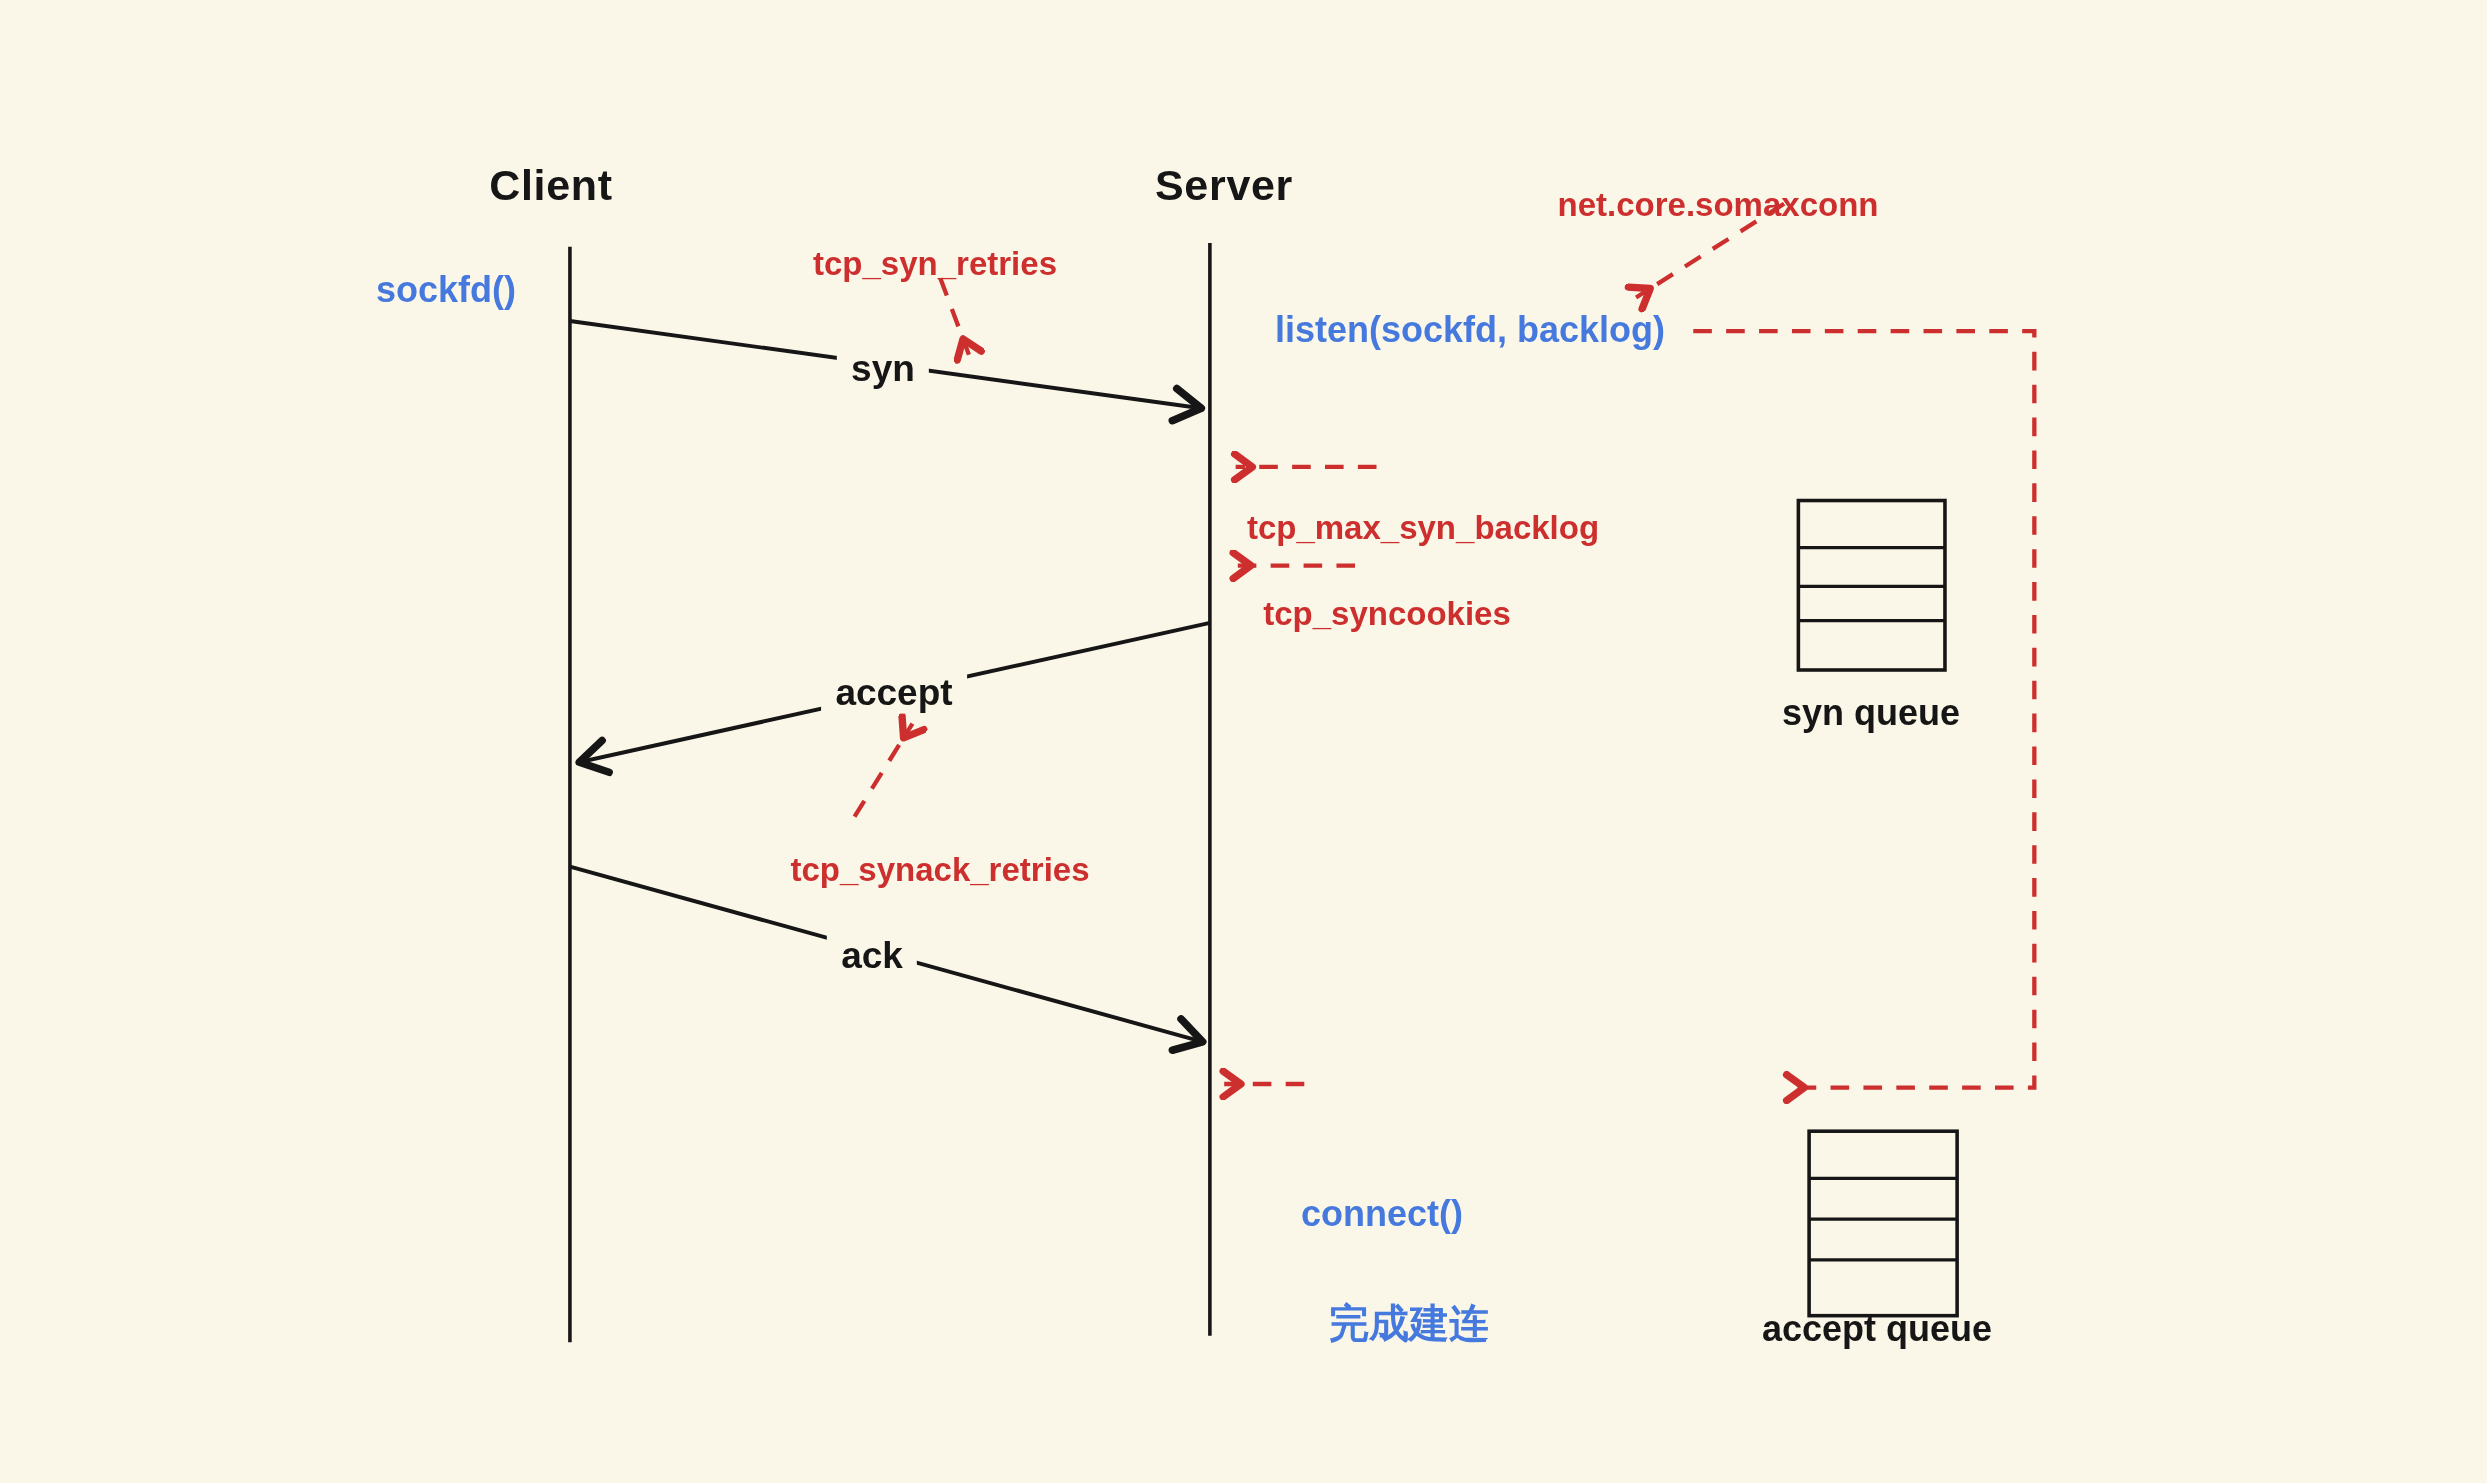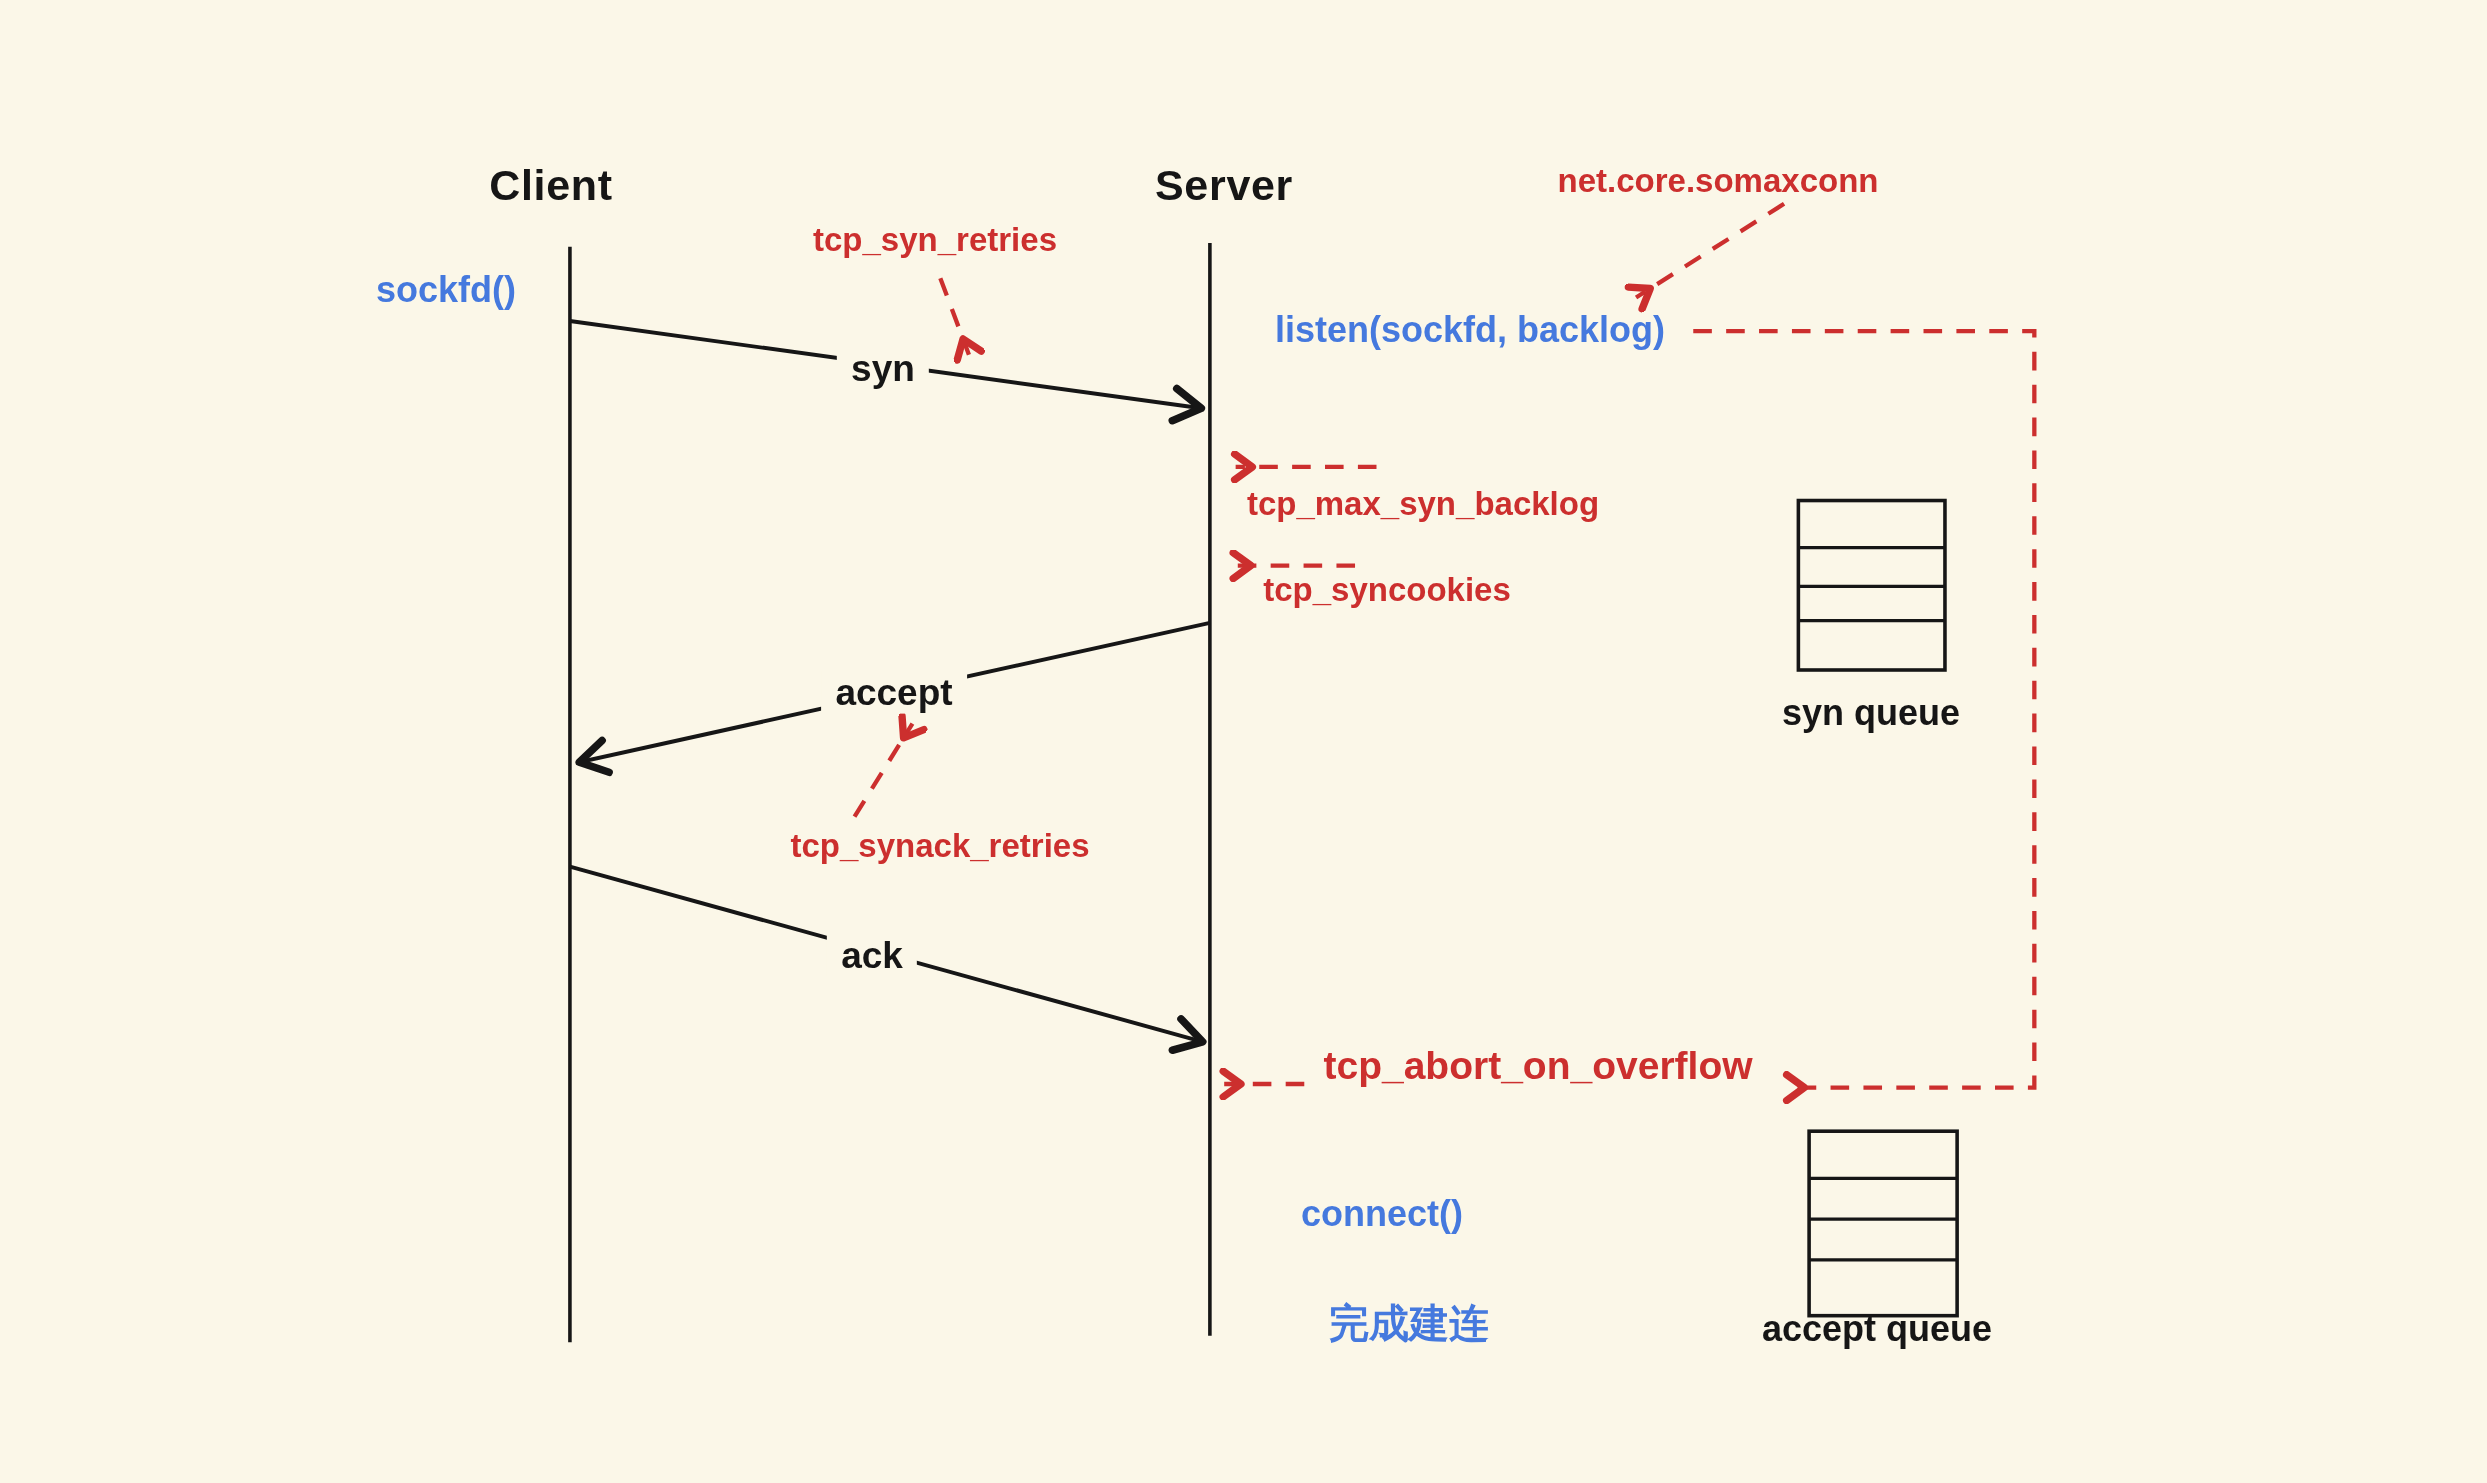--- a/index.html
+++ b/index.html
@@ -19,21 +19,21 @@
   .lbl{
     position:absolute;
     transform:translate(-50%,-50%);
     font-weight:bold;
     white-space:nowrap;
     color:var(--ink);
     line-height:1;
   }
   .title{font-size:43px;letter-spacing:0.7px;}
   .blue{color:var(--blue);font-size:36px;}
-  .red{color:var(--red);font-size:33px;}
+  .red{color:var(--red);font-size:33px;margin-top:24px;}
   .red.big{font-size:39px;}
   .msg{font-size:37px;background:var(--background);padding:2.9px 14.3px;}
   .queue-lbl{font-size:36px;text-align:right;}
   .cjk{font-size:40px;margin-left:20px;}
   .stroke-ink{stroke:var(--ink);}
   .stroke-red{stroke:var(--red);}
   .dashed{stroke-dasharray:26 20;}
 </style>
 </head>
 <body>
@@ -90,19 +90,18 @@
 
   <div class="lbl msg" style="left:883px;top:368px">syn</div>
   <div class="lbl msg" style="left:894px;top:692px">accept</div>
   <div class="lbl msg" style="left:872px;top:955px">ack</div>
 
   <div class="lbl red" style="left:935px;top:239px">tcp_syn_retries</div>
   <div class="lbl red" style="left:1718px;top:180px">net.core.somaxconn</div>
   <div class="lbl red" style="left:1423px;top:503px">tcp_max_syn_backlog</div>
   <div class="lbl red" style="left:1387px;top:589px">tcp_syncookies</div>
   <div class="lbl red" style="left:940px;top:845px">tcp_synack_retries</div>
-  <div class="lbl red big" style="left:1538px;top:1065px">tcp_abort_on_overflow</div>
 
   <div class="lbl queue-lbl" style="left:1871px;top:713px">syn queue</div>
   <div class="lbl queue-lbl" style="left:1877px;top:1329px">accept queue</div>
 
 </div>
 
 
 </body></html>

